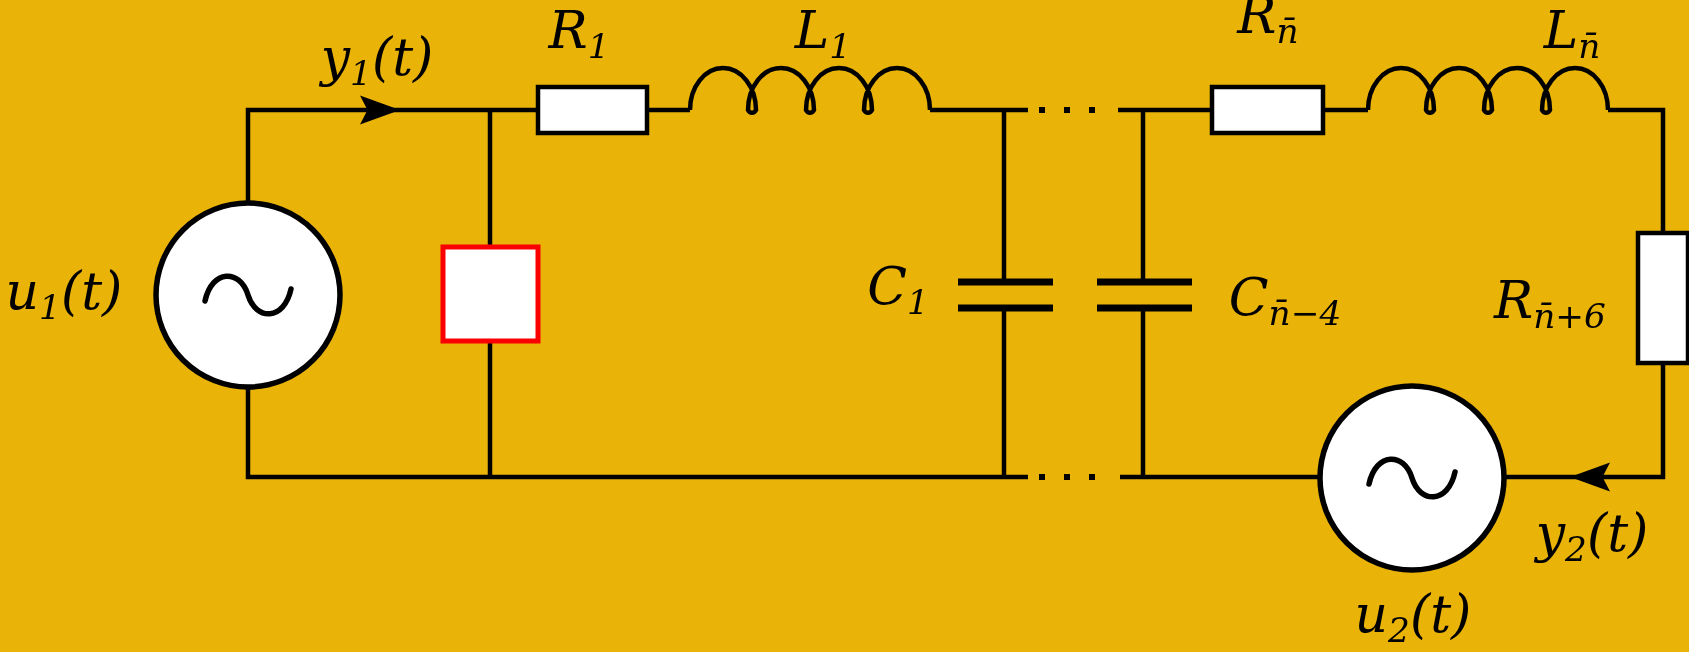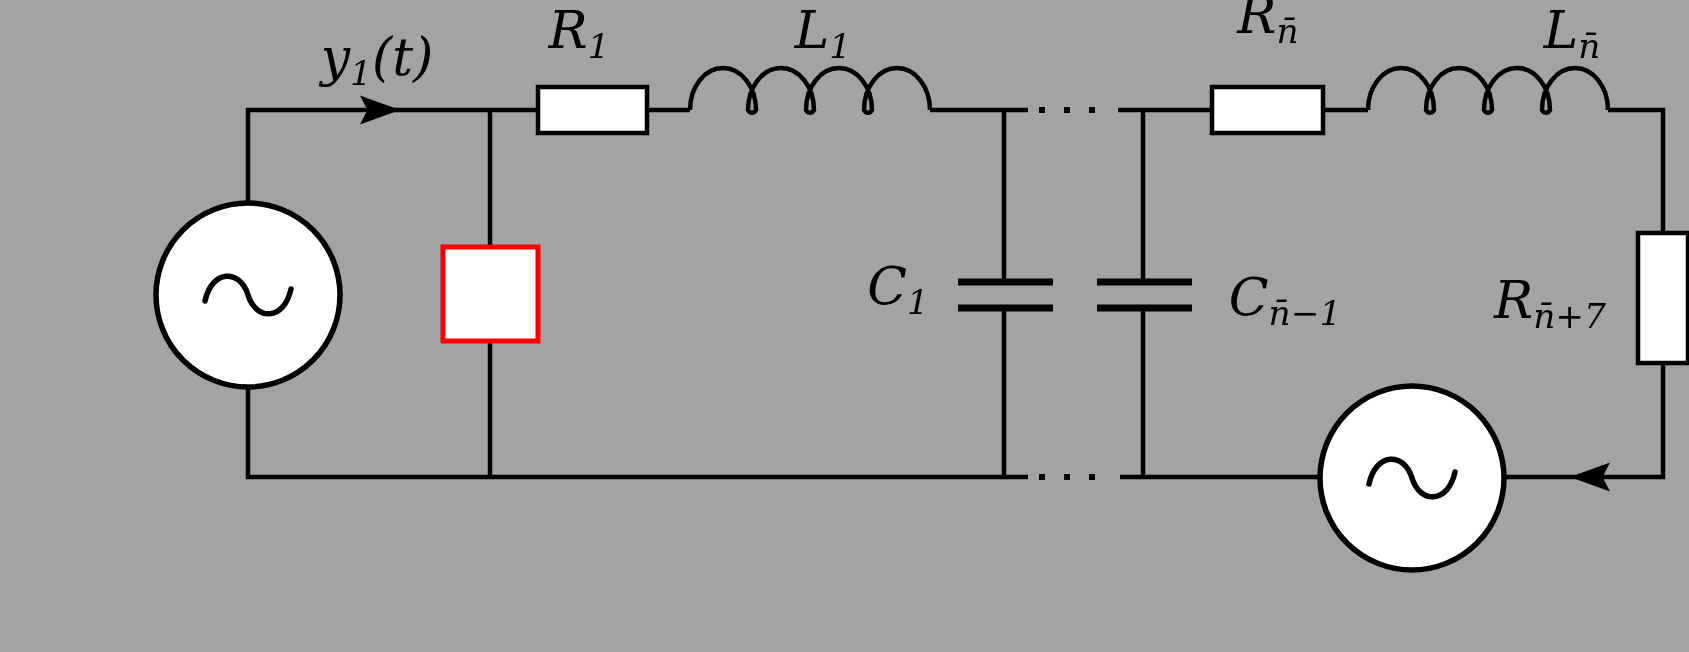--- a/index.html
+++ b/index.html
@@ -1,16 +1,16 @@
 <!DOCTYPE html>
 <html><head>
 <meta charset="utf-8">
 <style>
   html,body{margin:0;padding:0;background:#ffffff;}
-  .canvas{position:relative;width:1689px;height:652px;background:#a3a3a3;overflow:hidden;
+  .canvas{position:relative;width:1689px;height:652px;background:#eab308;overflow:hidden;
           font-family:"DejaVu Serif", serif;}
   .canvas svg{position:absolute;left:0;top:0;}
   .lbl{position:absolute;transform:translate(-50%,-50%);font-style:italic;font-size:52px;
        color:#000;white-space:nowrap;line-height:1;}
   .lbl sub{font-size:0.66em;line-height:0;vertical-align:-0.28em;}
 </style>
 </head>
 <body>
 
 <div class="canvas">
@@ -71,30 +71,33 @@
       <rect x="1064" y="474" width="6" height="6"></rect>
       <rect x="1089" y="474" width="6" height="6"></rect>
 
       <polygon points="400,110 360,95.5 367.5,110 360,124.5"></polygon>
       <polygon points="1570,477 1610,462.5 1602.5,477 1610,491.5"></polygon>
     </g>
   </svg>
 
   <div class="lbl" style="left:377px;top:57px"><span>y</span><sub>1</sub><span>(t)</span></div>
 
+  <div class="lbl" style="left:64px;top:291px"><span>u</span><sub>1</sub><span>(t)</span></div>
 
   <div class="lbl" style="left:579px;top:30px"><span>R</span><sub>1</sub></div>
 
   <div class="lbl" style="left:823px;top:30px"><span>L</span><sub>1</sub></div>
 
   <div class="lbl" style="left:898px;top:286px"><span>C</span><sub>1</sub></div>
 
   <div class="lbl" style="left:1268px;top:15px"><span>R</span><sub>n̄</sub></div>
 
   <div class="lbl" style="left:1572px;top:30px"><span>L</span><sub>n̄</sub></div>
 
-  <div class="lbl" style="left:1285px;top:297px"><span>C</span><sub>n̄−1</sub></div>
+  <div class="lbl" style="left:1285px;top:297px"><span>C</span><sub>n̄−4</sub></div>
 
-  <div class="lbl" style="left:1550px;top:300px"><span>R</span><sub>n̄+7</sub></div>
+  <div class="lbl" style="left:1550px;top:300px"><span>R</span><sub>n̄+6</sub></div>
 
+  <div class="lbl" style="left:1592px;top:533px"><span>y</span><sub>2</sub><span>(t)</span></div>
 
+  <div class="lbl" style="left:1413px;top:614px"><span>u</span><sub>2</sub><span>(t)</span></div>
 
 </div>
 
 </body></html>

